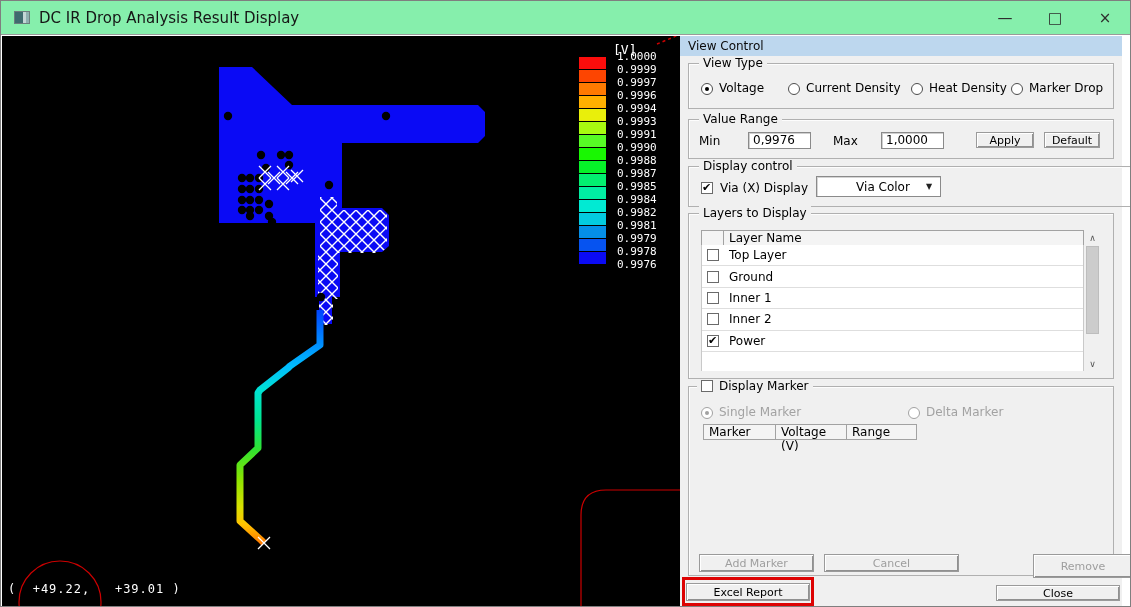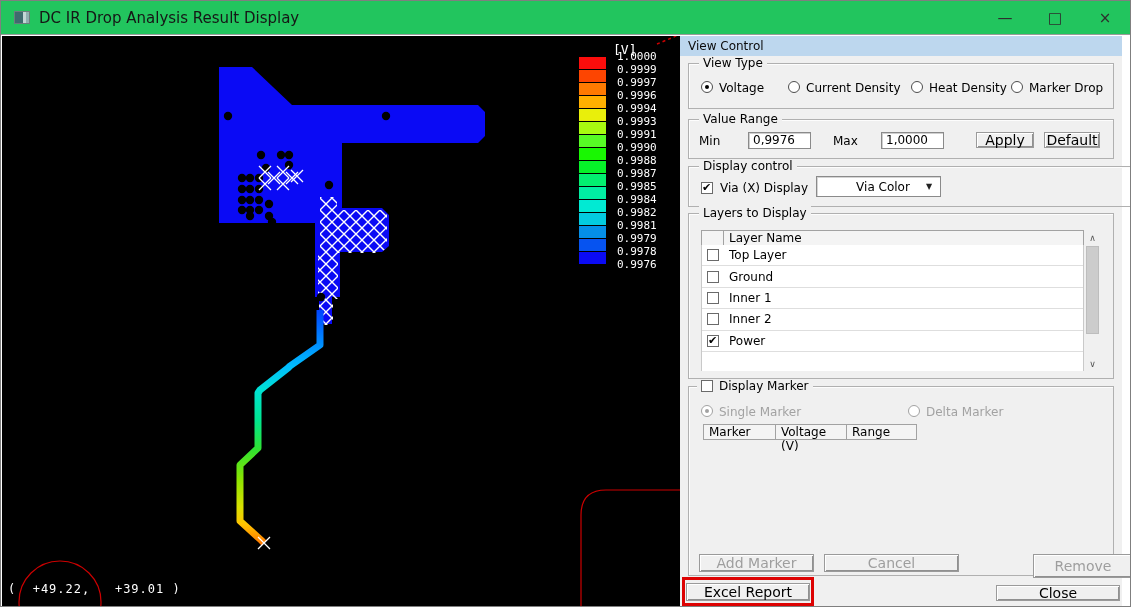--- a/index.html
+++ b/index.html
@@ -1,20 +1,20 @@
 <!DOCTYPE html>
 <html><head>
 <meta charset="utf-8">
 <style>
   * { margin:0; padding:0; box-sizing:border-box; }
   html,body { width:1131px; height:607px; background:#d8d8d8; font-family:"DejaVu Sans",sans-serif; }
   .window { position:relative; width:1131px; height:607px; border:1px solid #7f7f7f; background:#ffffff; overflow:hidden; }
 
   
-  .titlebar { position:absolute; top:0; left:0; width:1129px; height:34px; background:#22c55e; border-bottom:1px solid #9a9a9a; display:flex; align-items:center; }
+  .titlebar { position:absolute; top:0; left:0; width:1129px; height:34px; background:#86efac; border-bottom:1px solid #9a9a9a; display:flex; align-items:center; }
   .title-icon { width:16px; height:13px; margin-left:13px; border:1px solid #6b7d7d; background:linear-gradient(90deg,#3e6b6e 0 55%, #c4d6d6 55% 80%, #8fb0b0 80%); }
   .title-text { margin-left:9px; font-size:15px; color:#161616; white-space:nowrap; }
   .win-btns { margin-left:auto; display:flex; height:100%; }
   .win-btn { width:50px; height:100%; display:flex; align-items:center; justify-content:center; font-size:15px; color:#2e2e2e; }
 
   
   .canvas { position:absolute; top:35px; left:1px; width:678px; height:571px; background:#000; overflow:hidden; }
   .canvas svg { position:absolute; left:0; top:0; }
   .legend-swatches { position:absolute; left:577px; top:21px; width:27px; }
   .lg-swatch { height:13px; border-bottom:1px solid #000; }
@@ -24,32 +24,32 @@
   .coord-readout { position:absolute; left:6px; top:546px; color:#fff; font-family:"DejaVu Sans Mono",monospace; font-size:12px; letter-spacing:1px; white-space:pre; }
 
   
   .panel { position:absolute; top:35px; left:679px; width:450px; height:571px; background:#f0f0f0; font-size:12px; color:#000; }
   .panel-header { position:absolute; top:0; left:0; width:442px; height:20px; background:#bdd7ee; padding:3px 0 0 8px; color:#0b0b0b; }
   .right-strip { position:absolute; top:0; left:442px; width:8px; height:100%; background:#fff; }
 
   .groupbox { position:absolute; border:1px solid #b0b0b0; box-shadow:inset 1px 1px 0 #fdfdfd; }
   .gb-label { position:absolute; top:-8px; left:10px; background:#f0f0f0; padding:0 4px; white-space:nowrap; }
 
-  .radio-row { position:absolute; display:flex; align-items:flex-start; gap:6px; white-space:nowrap; }
+  .radio-row { position:absolute; display:flex; align-items:flex-end; gap:6px; white-space:nowrap; }
   .radio { width:12px; height:12px; min-width:12px; border-radius:50%; border:1px solid #4d4d4d; background:#fff; position:relative; display:inline-block; }
   .radio.sel::after { content:""; position:absolute; left:3px; top:3px; width:4px; height:4px; border-radius:50%; background:#000; }
   .radio.disabled { border-color:#a2a2a2; }
   .radio.disabled.sel::after { background:#a2a2a2; }
   .gray { color:#a2a2a2; }
 
   .checkbox { width:12px; height:12px; min-width:12px; border:1px solid #6a6a6a; background:#fff; display:inline-block; position:relative; }
   .checkbox.checked::after { content:"✔"; position:absolute; left:0px; top:-2px; font-size:11px; color:#000; }
 
   .input { position:absolute; background:#fff; border:1px solid #8a8a8a; box-shadow:inset 1px 1px 0 #cfcfcf; font-size:12px; padding:0 4px; height:17px; line-height:15px; font-family:"DejaVu Sans",sans-serif; }
-  .btn { position:absolute; background:#f0f0f0; border:1px solid #9a9a9a; box-shadow:inset 1px 1px 0 #ffffff, inset -1px -1px 0 #909090; font-size:14px; display:flex; align-items:center; justify-content:center; white-space:nowrap; }
+  .btn { position:absolute; background:#f0f0f0; border:1px solid #9a9a9a; box-shadow:inset 1px 1px 0 #ffffff, inset -1px -1px 0 #909090; font-size:11px; display:flex; align-items:center; justify-content:center; white-space:nowrap; }
   .btn.disabled { color:#9e9e9e; }
 
   .combo { position:absolute; background:#fff; border:1px solid #8a8a8a; box-shadow:inset 1px 1px 0 #d5d5d5; display:flex; align-items:center; }
   .combo .swatch { width:20px; height:14px; margin-left:3px; background:#fff; }
   .combo .combo-label { flex:1; text-align:center; }
   .combo .arrow { width:14px; font-size:8px; color:#222; }
 
   .list-header { position:absolute; display:flex; }
   .hcell { background:#f4f4f4; border:1px solid #a2a2a2; height:16px; line-height:14px; padding-left:5px; }
   .hcell + .hcell { margin-left:-1px; }

